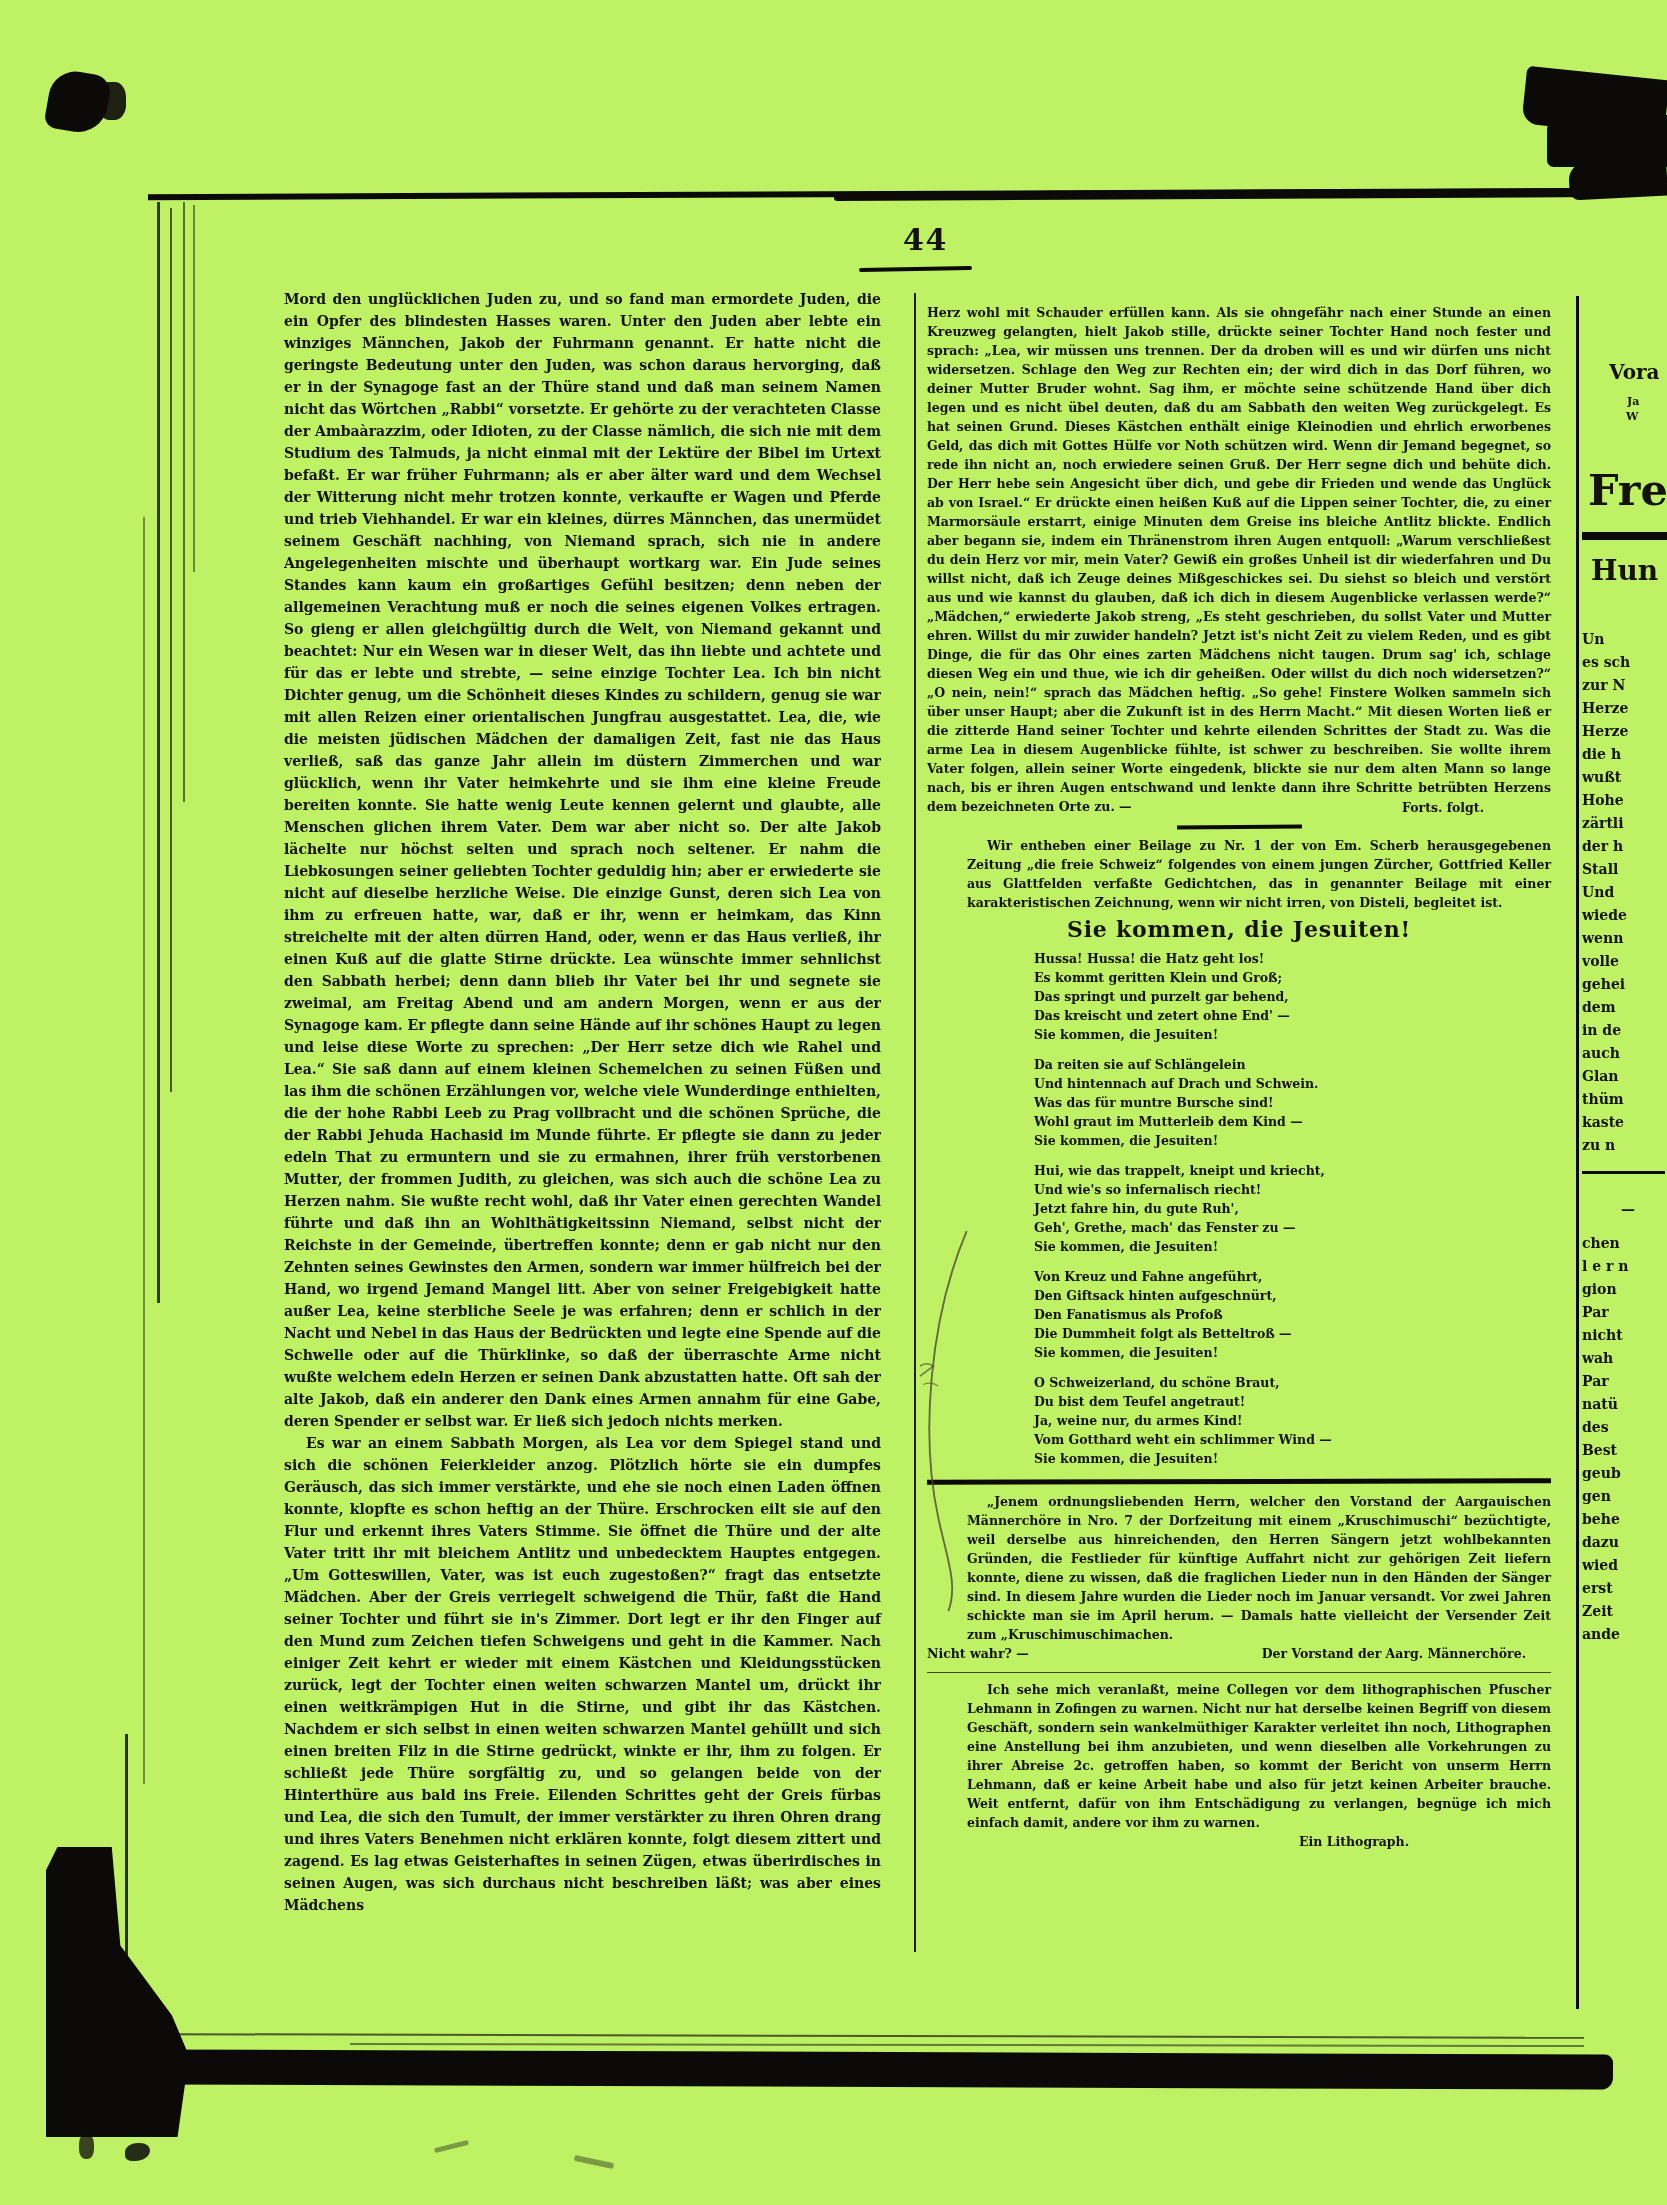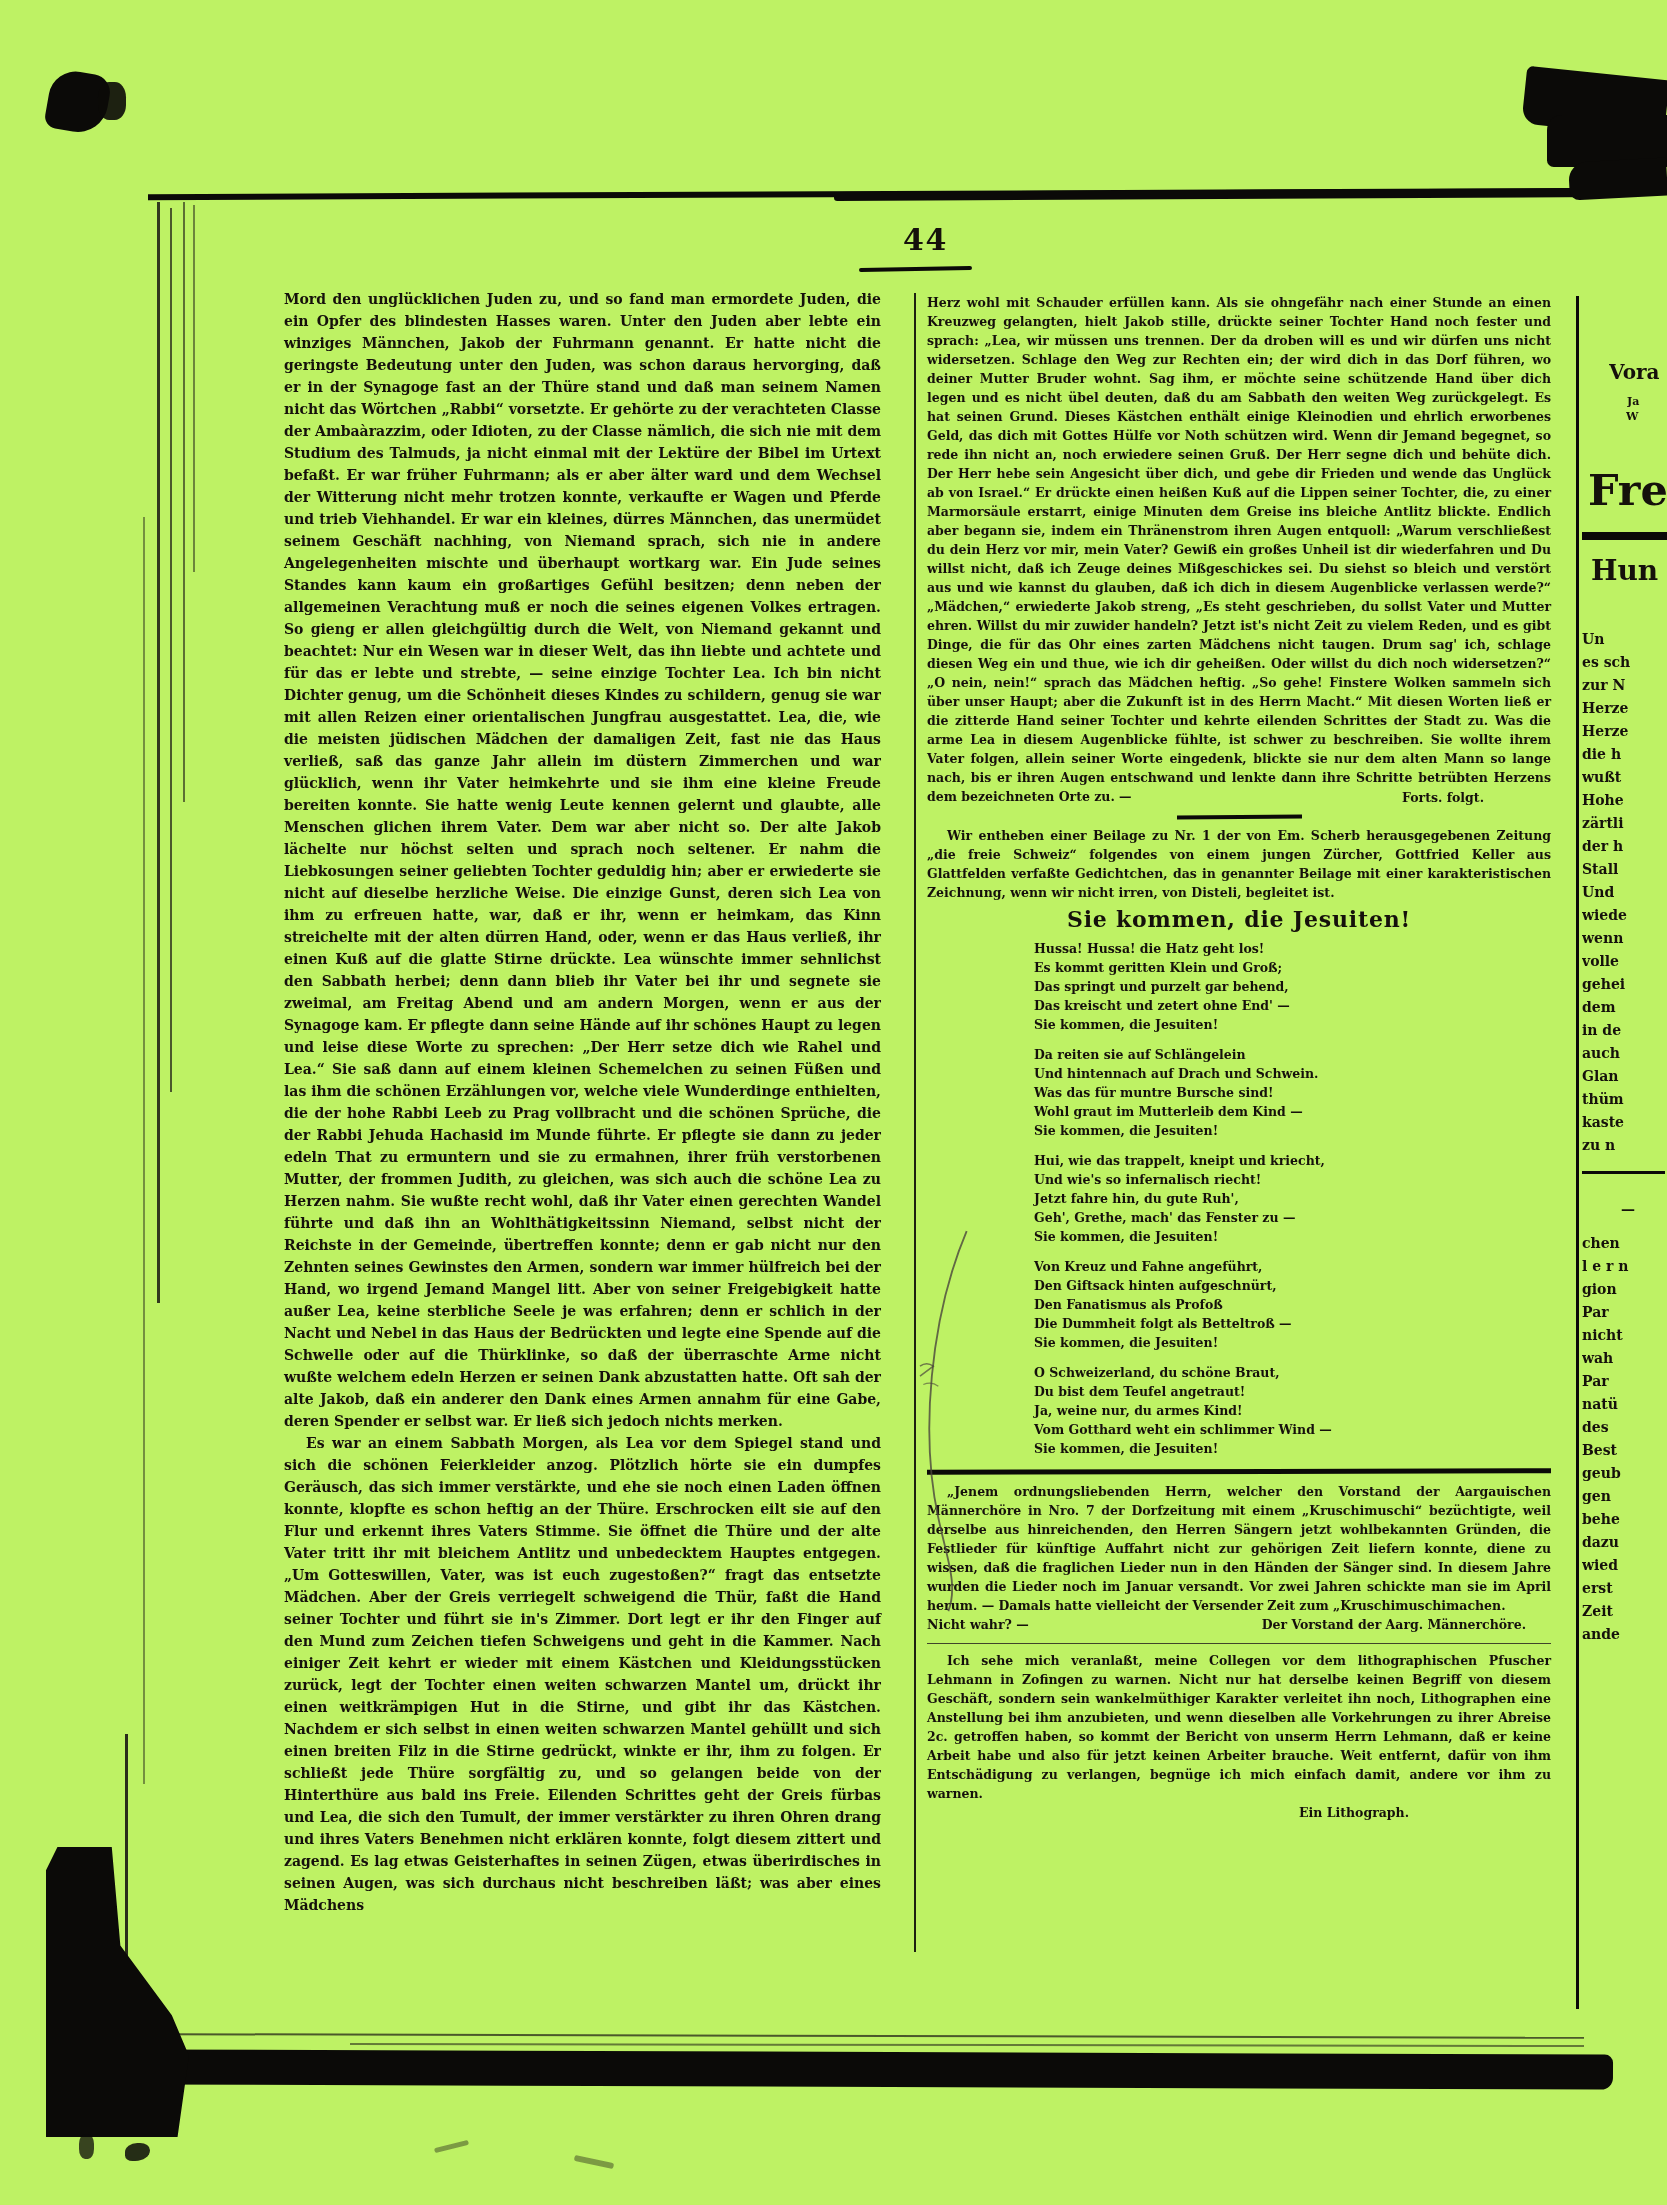--- a/index.html
+++ b/index.html
@@ -3,22 +3,22 @@
 <meta charset="utf-8">
 <style>
   html,body{margin:0;padding:0;background:#e8e6e0;}
   #page{position:relative;width:1667px;height:2205px;background:#bef264;overflow:hidden;
         font-family:"DejaVu Serif",serif;color:#15110b;}
   .frak{font-weight:700;}
   .col{position:absolute;text-align:justify;}
   .col p{margin:0 0 0 0;}
   #left-col{left:284px;top:288px;width:597px;font-size:14px;line-height:22px;}
   #left-col p.indent{text-indent:22px;}
-  #right-col{left:927px;top:293px;width:624px;font-size:12.5px;line-height:19px;}
-  #right-col p.indent{text-indent:20px;}
+  #right-col{left:927px;top:303px;width:624px;font-size:12.5px;line-height:19px;}
+  #right-col p.indent{text-indent:20px;margin-left:40px;}
   .rule{position:absolute;background:#0b0a08;}
   .blob{position:absolute;background:#0b0a08;}
   .streak{position:absolute;background:#1a1712;}
   
   .forts{text-align:right;padding-right:67px;margin-top:-18.3px;}
   .mid-rule{width:125px;height:4.2px;background:#0b0a08;margin:8.3px auto 6.7px auto;transform:rotate(-.4deg);}
   .poem{margin:5px 0 3px 107px;}
   .poem-title{font-size:22px;text-align:center;margin:8.3px 0 10px 0;letter-spacing:0.8px;}
   .stanza{margin:0 0 11px 0;}
   .stanza div{white-space:nowrap;line-height:19px;}

